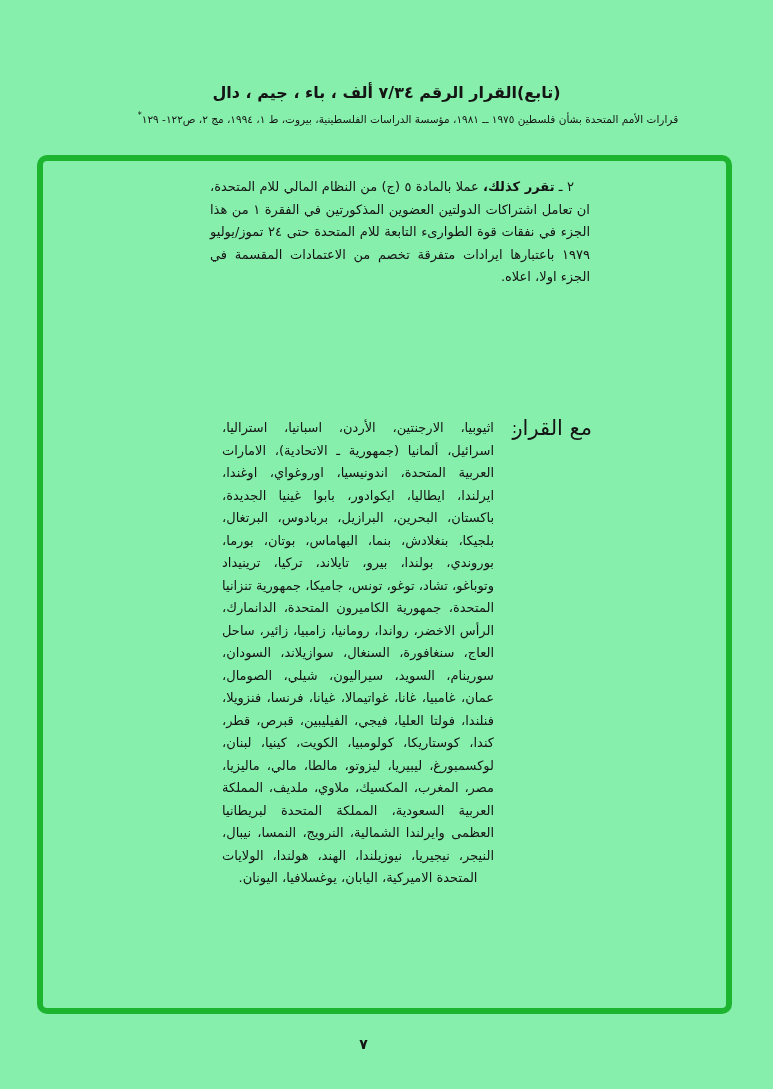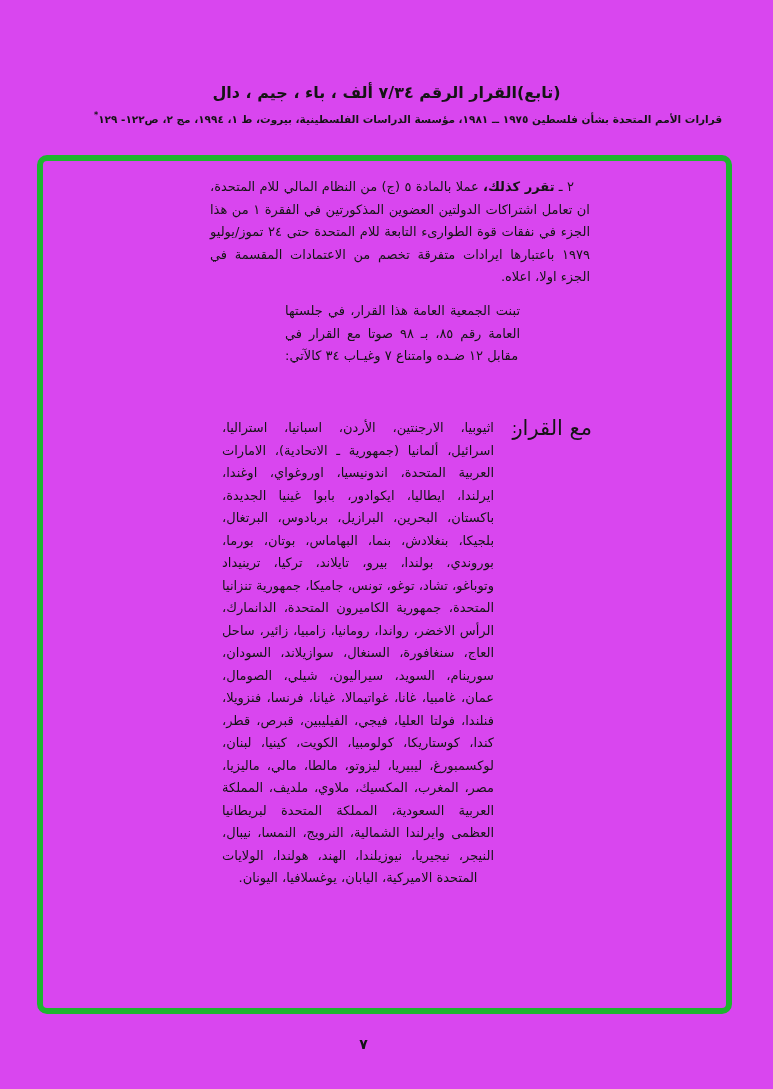--- a/index.html
+++ b/index.html
@@ -1,35 +1,35 @@
 <!DOCTYPE html>
 <html lang="ar"><head>
 <meta charset="utf-8">
 <style>
   html,body { margin:0; padding:0; background:#e8e8e8; }
   .page {
     position:relative;
     width:773px; height:1089px;
     margin:0 auto;
-    background:#d946ef;
+    background:#86efac;
     font-family:"DejaVu Sans", sans-serif;
     color:#141414;
     direction:rtl;
     overflow:hidden;
   }
   .hdr-title {
     position:absolute; top:83px; left:0; right:0;
     text-align:center;
     font-size:16px; font-weight:bold;
     letter-spacing:0.2px;
   }
   .hdr-source {
     position:absolute; top:111px; left:0; right:0;
     text-align:center;
-    font-size:10.5px; font-weight:bold;margin-left:43px;
+    font-size:10.5px; font-weight:normal;margin-left:43px;
   }
   .hdr-source sup { font-size:8px; }
   .green-box {
     position:absolute;
     left:37px; top:155px;
     width:683px; height:847px;
     border:6px solid #1db52f;
     border-radius:10px;
     background:transparent;
   }
@@ -79,21 +79,20 @@
   <div class="hdr-source">
     <span>قرارات الأمم المتحدة بشأن فلسطين ١٩٧٥ ــ ١٩٨١، مؤسسة الدراسات الفلسطينية، بيروت، ط ١، ١٩٩٤، مج ٢، ص١٢٢- ١٢٩</span><sup>*</sup>
   </div>
 
   <div class="green-box"></div>
 
   <div class="body-text para1">
     <span>٢ ـ </span><b>تقرر كذلك،</b><span> عملا بالمادة ٥ (ج) من النظام المالي للام المتحدة، ان تعامل اشتراكات الدولتين العضوين المذكورتين في الفقرة ١ من هذا الجزء في نفقات قوة الطوارىء التابعة للام المتحدة حتى ٢٤ تموز/يوليو ١٩٧٩ باعتبارها ايرادات متفرقة تخصم من الاعتمادات المقسمة في الجزء اولا، اعلاه.</span>
   </div>
 
-  <div class="body-text para2">تبنت الجمعية العامة هذا القرار، في جلستها العامة رقم ٨٥، بـ ٩٨ صوتا مع القرار في مقابل ١٢ ضـده وامتناع ٧ وغيـاب ٣٤ كالآتي:</div>
 
   <div class="vote-label">مع القرار</div>
 
   <div class="vote-colon">:</div>
 
   <div class="body-text vote-list">اثيوبيا، الارجنتين، الأردن، اسبانيا، استراليا، اسرائيل، ألمانيا (جمهورية ـ الاتحادية)، الامارات العربية المتحدة، اندونيسيا، اوروغواي، اوغندا، ايرلندا، ايطاليا، ايكوادور، بابوا غينيا الجديدة، باكستان، البحرين، البرازيل، بربادوس، البرتغال، بلجيكا، بنغلادش، بنما، البهاماس، بوتان، بورما، بوروندي، بولندا، بيرو، تايلاند، تركيا، ترينيداد وتوباغو، تشاد، توغو، تونس، جاميكا، جمهورية تنزانيا المتحدة، جمهورية الكاميرون المتحدة، الدانمارك، الرأس الاخضر، رواندا، رومانيا، زامبيا، زائير، ساحل العاج، سنغافورة، السنغال، سوازيلاند، السودان، سورينام، السويد، سيراليون، شيلي، الصومال، عمان، غامبيا، غانا، غواتيمالا، غيانا، فرنسا، فنزويلا، فنلندا، فولتا العليا، فيجي، الفيليبين، قبرص، قطر، كندا، كوستاريكا، كولومبيا، الكويت، كينيا، لبنان، لوكسمبورغ، ليبيريا، ليزوتو، مالطا، مالي، ماليزيا، مصر، المغرب، المكسيك، ملاوي، ملديف، المملكة العربية السعودية، المملكة المتحدة لبريطانيا العظمى وايرلندا الشمالية، النرويج، النمسا، نيبال، النيجر، نيجيريا، نيوزيلندا، الهند، هولندا، الولايات المتحدة الاميركية، اليابان، يوغسلافيا، اليونان.</div>
 
   <div class="page-number">٧</div>
 
 </div>

